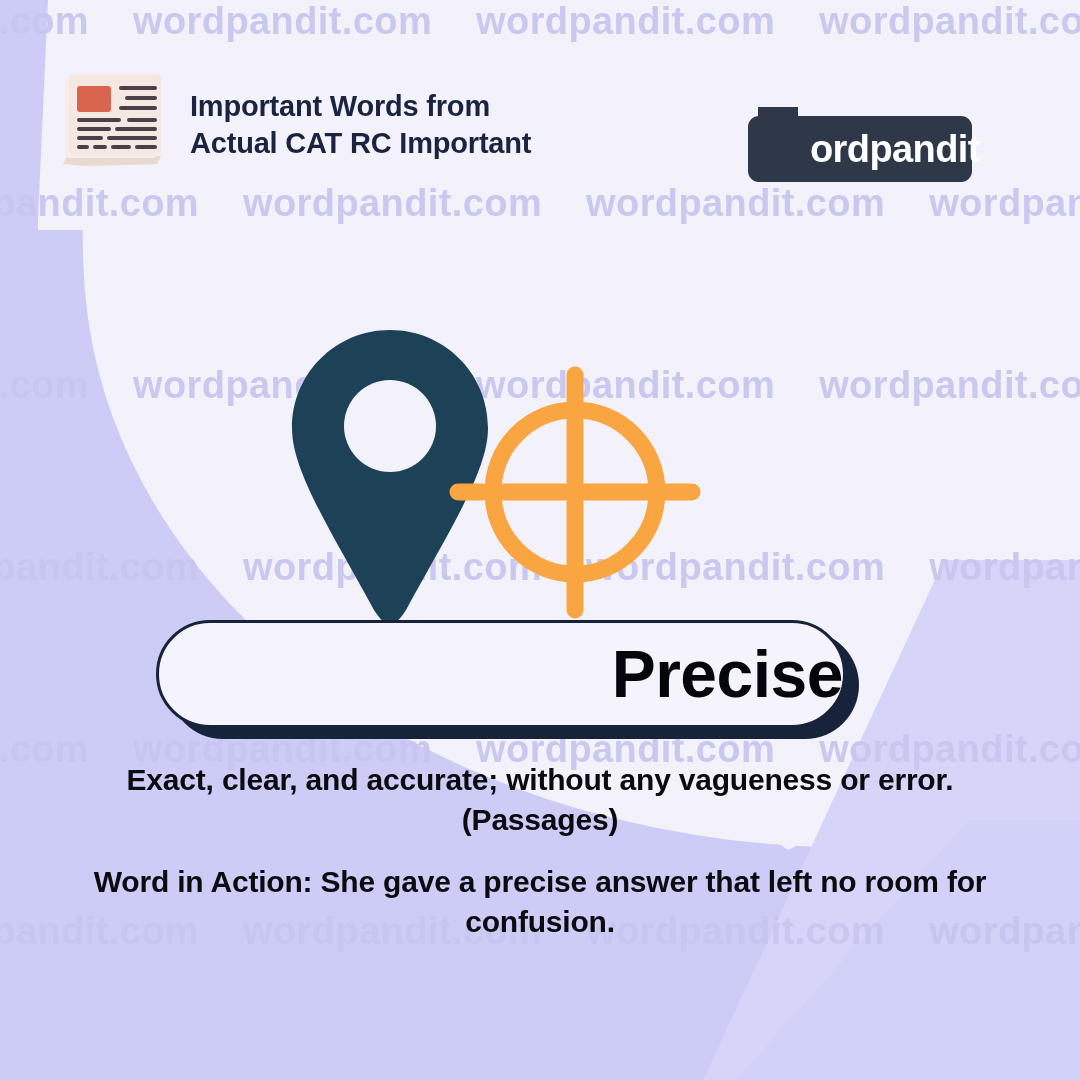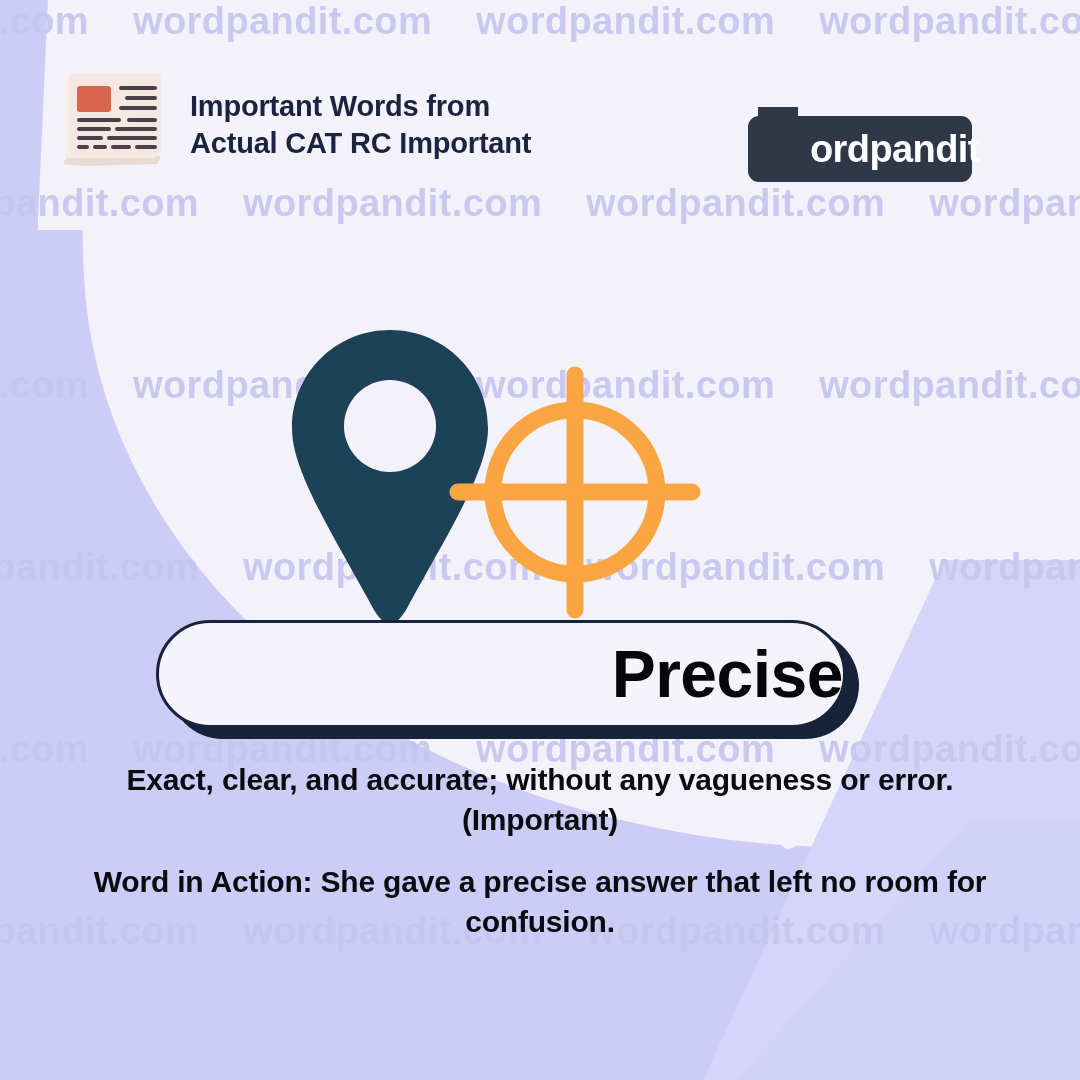--- a/index.html
+++ b/index.html
@@ -345,17 +345,17 @@
 
   <div class="word-wrap">
     <div class="word-shadow"></div>
     <div class="word-box">
       <span class="word-text">Precise</span>
     </div>
   </div>
 
   <div class="text-block">
     <div class="definition">Exact, clear, and accurate; without any vagueness or error.</div>
-    <div class="pos-line">(Important)</div>
+    <div class="pos-line">(Passages)</div>
     <div class="example">Word in Action: She gave a precise answer that left no room for confusion.</div>
   </div>
 
 </div>
 
 </body></html>

